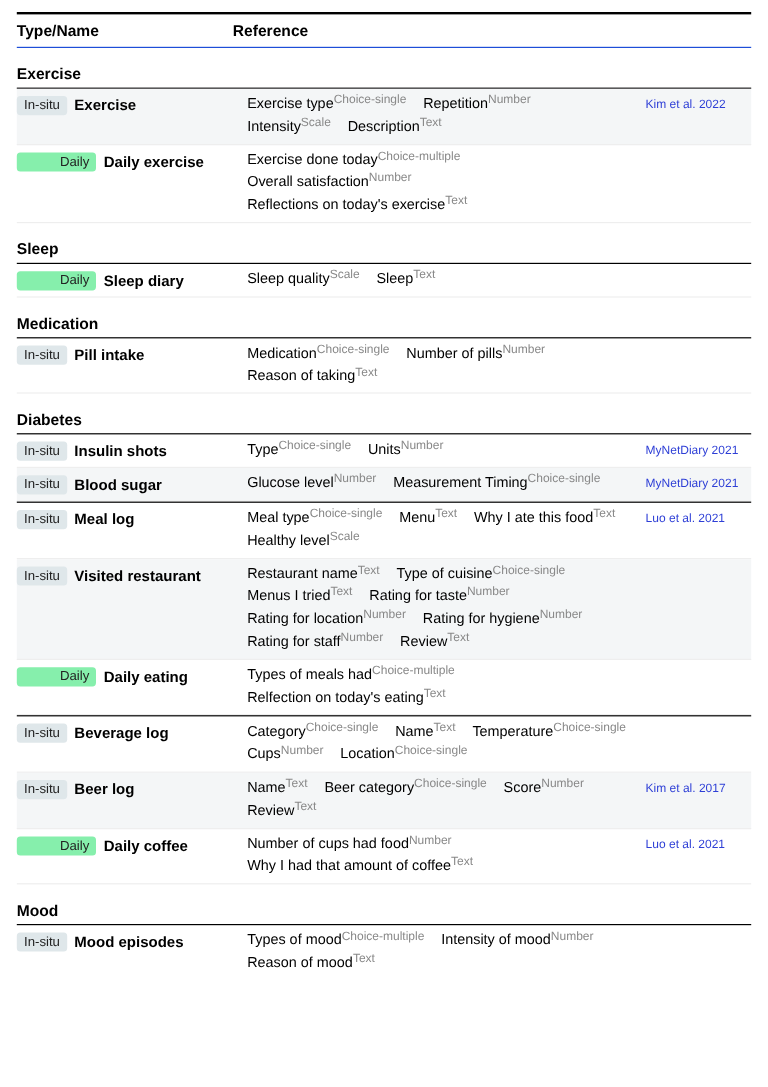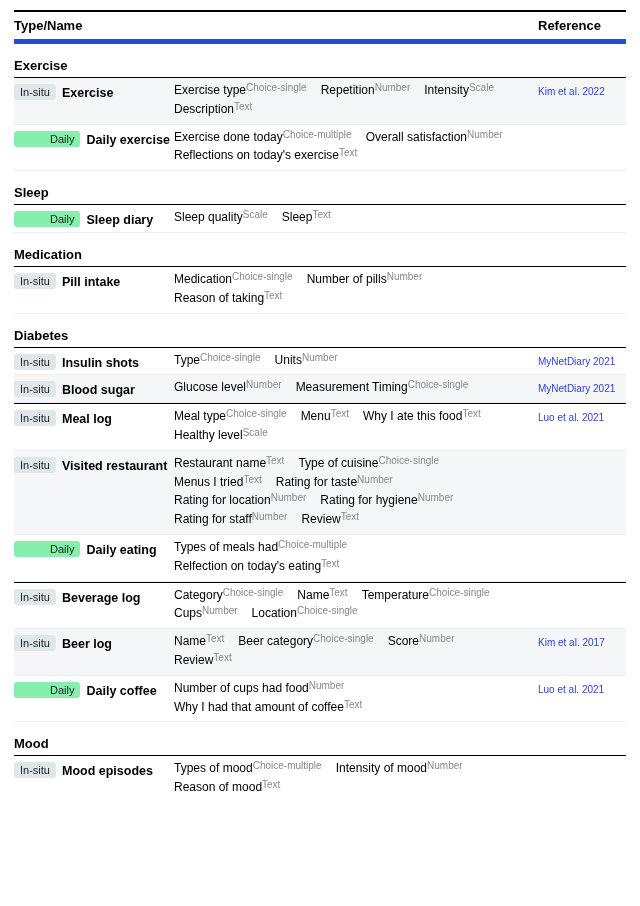--- a/index.html
+++ b/index.html
@@ -8,46 +8,45 @@
     font-size: 12px;
     color: #000;
     background: #fff;
     width: 640px;
     padding: 10px 14px;
   }
   .top-rule { border-top: 2px solid #000; margin-bottom: 2px; }
   .header-row {
     display: flex;
     padding: 4px 0 6px 0;
-    border-bottom: 5px solid #1d4ed8;
+    border-bottom: 1px solid #1d4ed8;
     font-weight: bold;
     font-size: 13px;
-    justify-content: space-between;
   }
   .col-type { width: 180px; }
   .col-fields { flex: 1; }
   .col-ref { width: 88px; text-align: left; }
   .section-title {
     font-weight: bold;
     font-size: 13px;
     padding: 14px 0 4px 0;
   }
   .section-rule { border-bottom: 1px solid #000; }
   .row {
     display: flex;
     align-items: flex-start;
     padding: 4px 0 4px 0;
     border-bottom: 1px solid #eee;
   }
   .row:last-child { border-bottom: none; }
   .row.shaded { background: #f4f6f7; }
   .type-cell {
-    width: 160px;
+    width: 192px;
     display: flex;
-    align-items: flex-end;
+    align-items: flex-start;
     gap: 6px;
     padding-top: 2px;
   }
   .badge {
     display: inline-block;
     background: #dfe7ea;
     border-radius: 3px;
     padding: 2px 6px;
     font-size: 11px;
     color: #222;

